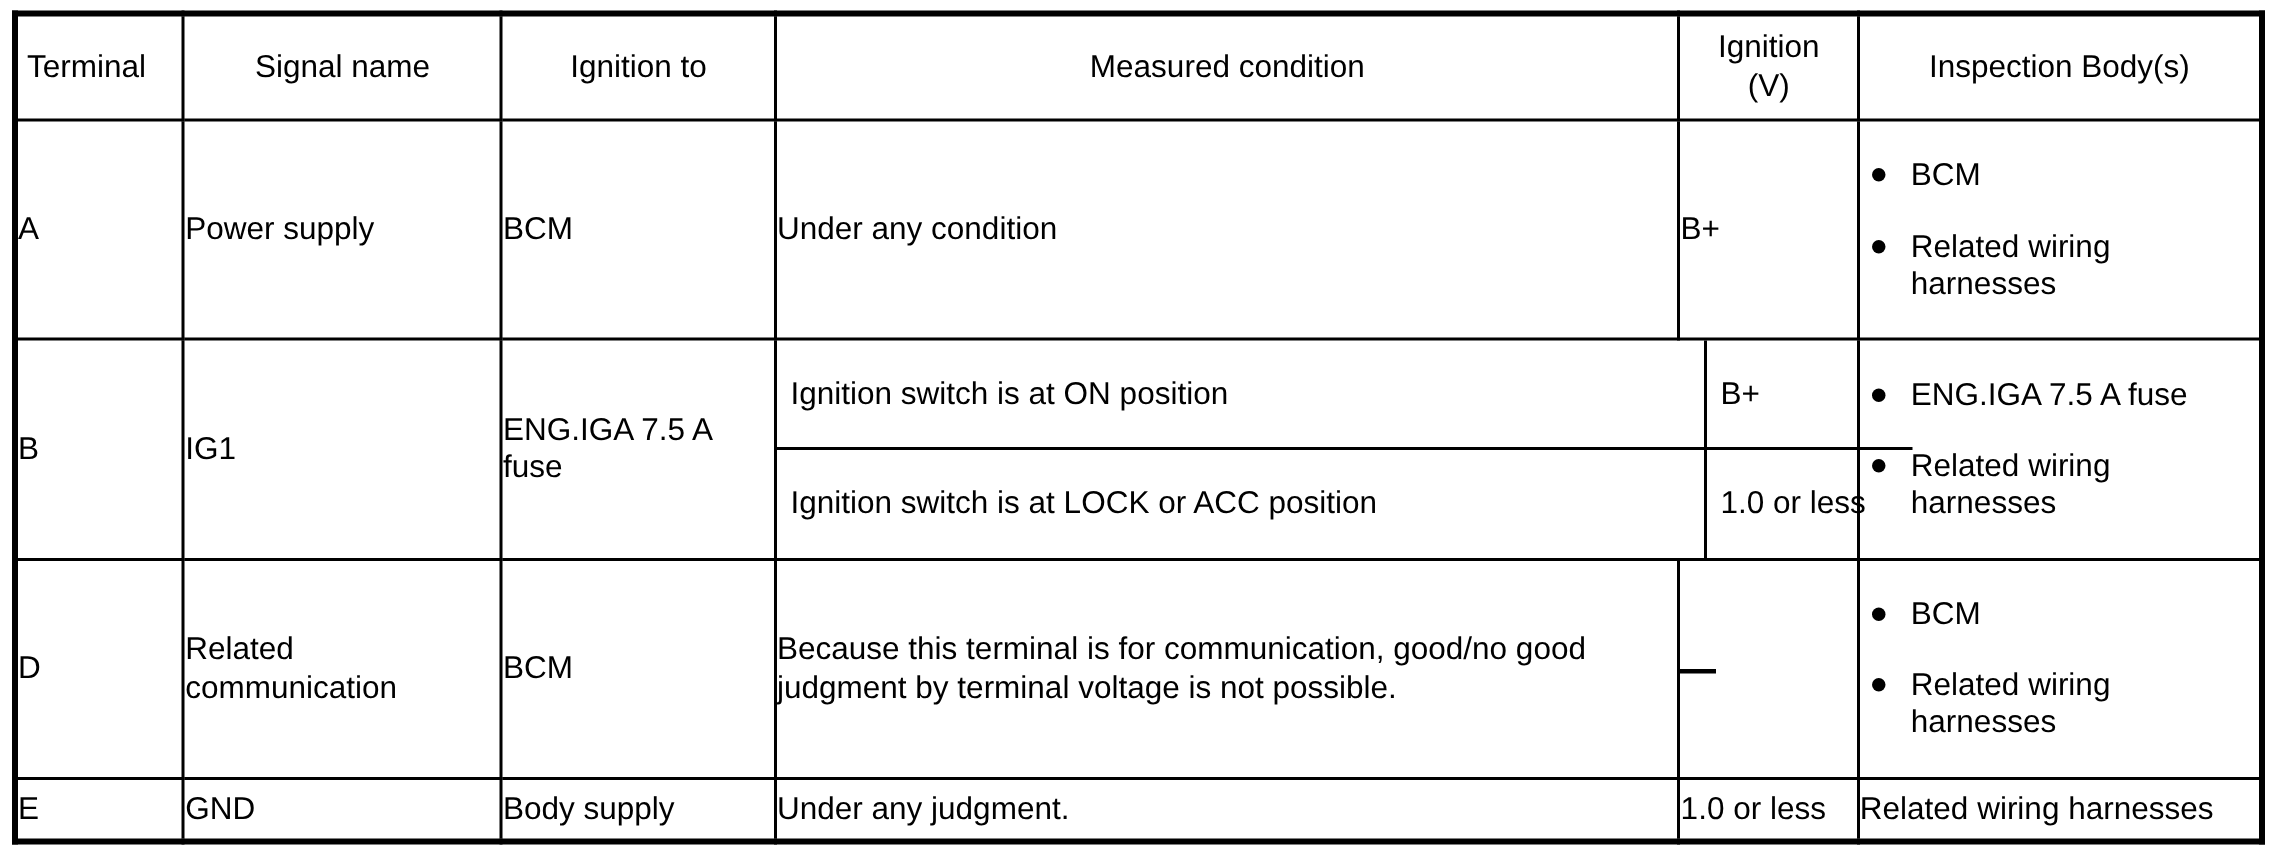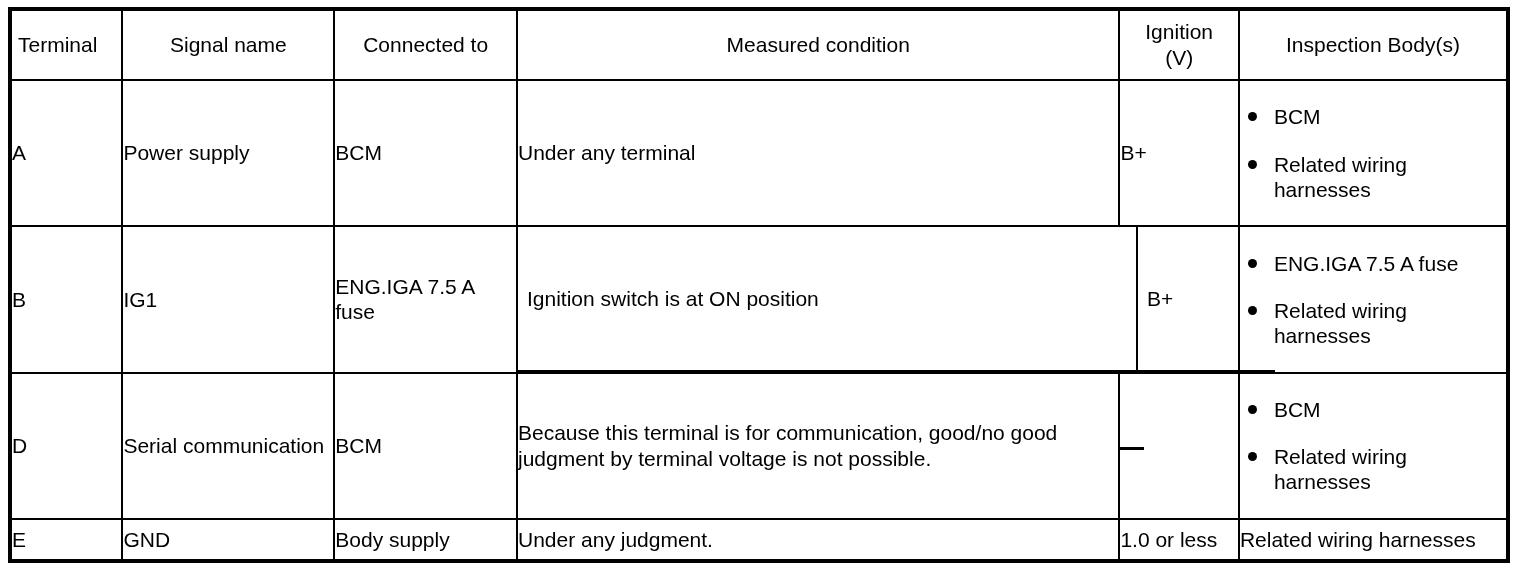--- a/index.html
+++ b/index.html
@@ -132,71 +132,75 @@
       <col class="c-connected">
       <col class="c-measured">
       <col class="c-voltage">
       <col class="c-inspection">
     </colgroup>
 
     <thead>
       <tr>
         <th class="left-pad" style="text-align:left;">Terminal</th>
         <th>Signal name</th>
-        <th>Connected to</th>
+        <th>Ignition to</th>
         <th>Measured condition</th>
         <th>
           <span>Ignition</span><br>
           <span>(V)</span>
         </th>
         <th>Inspection Body(s)</th>
       </tr>
     </thead>
 
     <tbody>
 
       <tr>
         <td class="cell-top" style="vertical-align:middle;">A</td>
         <td>Power supply</td>
         <td>BCM</td>
-        <td>Under any terminal</td>
+        <td>Under any condition</td>
         <td>B+</td>
         <td class="insp-cell cell-top">
           <ul class="bullets">
             <li><span class="dot"></span><span>BCM</span></li>
             <li><span class="dot"></span><span>Related wiring harnesses</span></li>
           </ul>
         </td>
       </tr>
 
       <tr>
         <td>B</td>
         <td>IG1</td>
         <td>ENG.IGA 7.5 A fuse</td>
         <td class="nopad" colspan="2">
           <table class="sub">
             <tbody>
                 <tr class="first">
               <td class="sub-measured">Ignition switch is at ON position</td>
               <td class="sub-voltage">B+</td>
             </tr>
+            <tr>
+              <td class="sub-measured">Ignition switch is at LOCK or ACC position</td>
+              <td class="sub-voltage">1.0 or less</td>
+            </tr>
           </tbody>
             </table>
         </td>
         <td class="insp-cell cell-top">
           <ul class="bullets">
             <li><span class="dot"></span><span>ENG.IGA 7.5 A fuse</span></li>
             <li><span class="dot"></span><span>Related wiring harnesses</span></li>
           </ul>
         </td>
       </tr>
 
       <tr>
         <td>D</td>
-        <td>Serial communication</td>
+        <td>Related communication</td>
         <td>BCM</td>
         <td>Because this terminal is for communication, good/no good judgment by terminal voltage is not possible.</td>
         <td><span class="dash"></span></td>
         <td class="insp-cell cell-top">
           <ul class="bullets">
             <li><span class="dot"></span><span>BCM</span></li>
             <li><span class="dot"></span><span>Related wiring harnesses</span></li>
           </ul>
         </td>
       </tr>

